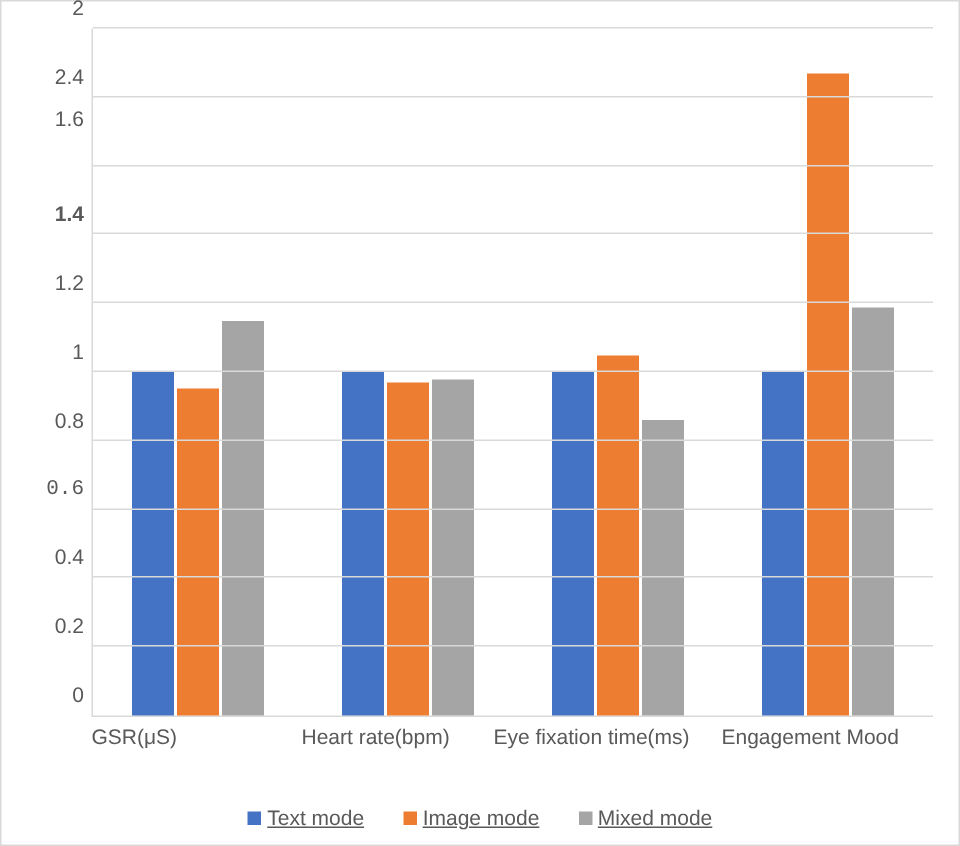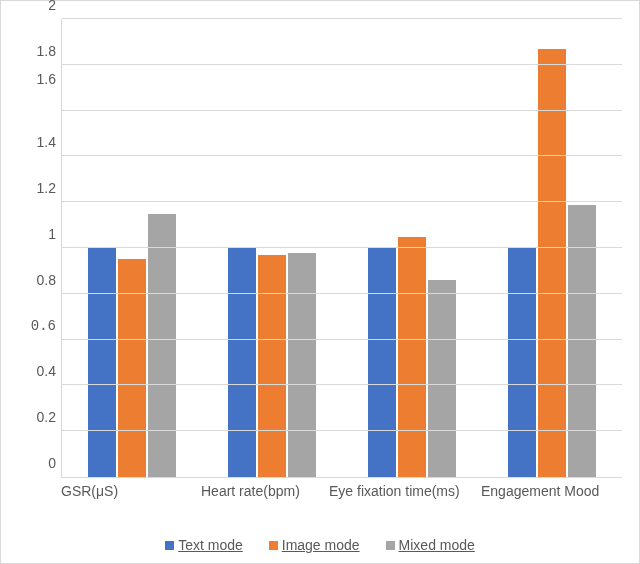--- a/index.html
+++ b/index.html
@@ -118,25 +118,25 @@
       <div class="y-tick" style="bottom: 91.6px;">0.4</div>
       <div class="grid-line" style="bottom: 137.4px;"></div>
       <div class="y-tick" style="bottom: 137.4px; font-family: Liberation Mono, monospace;">0.6</div>
       <div class="grid-line" style="bottom: 183.2px;"></div>
       <div class="y-tick" style="bottom: 183.2px;">0.8</div>
       <div class="grid-line" style="bottom: 229px;"></div>
       <div class="y-tick" style="bottom: 229px;">1</div>
       <div class="grid-line" style="bottom: 274.8px;"></div>
       <div class="y-tick" style="bottom: 274.8px;">1.2</div>
       <div class="grid-line" style="bottom: 320.6px;"></div>
-      <div class="y-tick" style="bottom: 320.6px;">1.4</div>
+      <div class="y-tick" style="bottom: 320.6px; font-weight: bold;">1.4</div>
       <div class="grid-line" style="bottom: 366.4px;"></div>
       <div class="y-tick" style="bottom: 384px;">1.6</div>
       <div class="grid-line" style="bottom: 412.2px;"></div>
-      <div class="y-tick" style="bottom: 412.2px;">1.8</div>
+      <div class="y-tick" style="bottom: 412.2px;">2.4</div>
       <div class="grid-line" style="bottom: 458px;"></div>
       <div class="y-tick" style="bottom: 458px;">2</div>
     </div>
   <div class="x-labels" id="x-labels">
       <div class="x-label" style="left: 0px; width: 140px;">GSR(μS)</div>
       <div class="x-label" style="left: 140px; width: 140px;">Heart rate(bpm)</div>
       <div class="x-label" style="left: 268px; width: 140px;">Eye fixation time(ms)</div>
       <div class="x-label" style="left: 420px; width: 140px;">Engagement Mood</div>
     </div>
   <div class="legend" id="legend">

